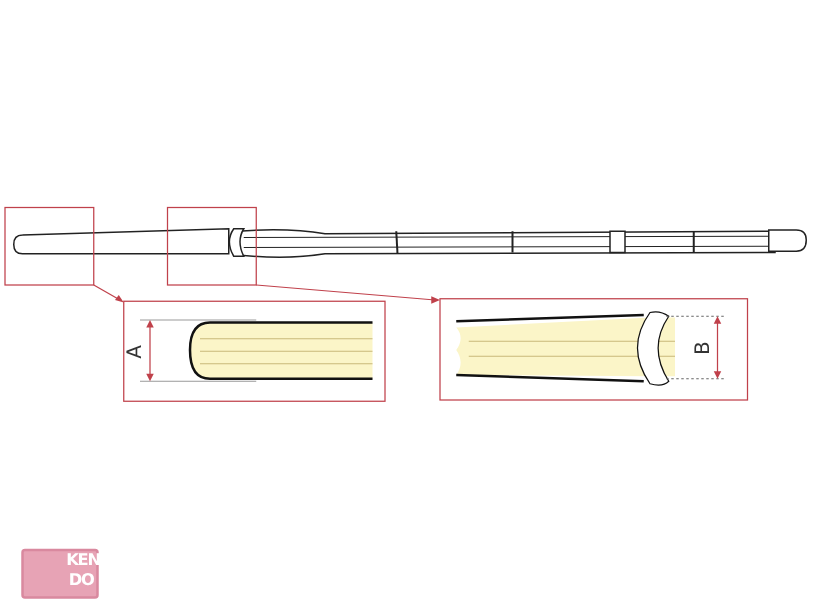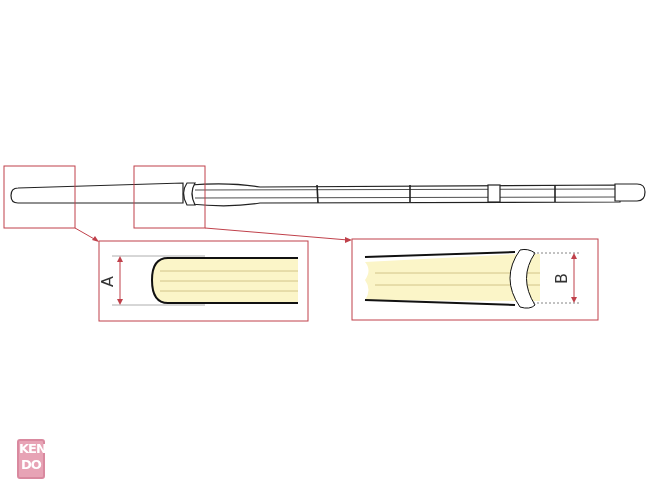--- a/index.html
+++ b/index.html
@@ -1,18 +1,18 @@
 <!DOCTYPE html>
 <html><head>
 <meta charset="utf-8">
 <style>
   html,body{margin:0;padding:0;background:#ffffff;}
   body{width:650px;height:487px;position:relative;overflow:hidden;font-family:"Liberation Sans",sans-serif;}
   svg{position:absolute;left:0;top:0;}
-  .logo{position:absolute;left:17px;top:439px;width:24px;height:36px;border:2px solid #d9899f;border-radius:3px;background:#e7a3b5;color:#fff;font-family:"DejaVu Sans",sans-serif;font-size:13px;line-height:16px;text-align:center;letter-spacing:-1px;font-weight:bold;}
+  .logo{position:absolute;left:17px;top:439px;width:24px;height:36px;border:2px solid #d9899f;border-radius:3px;background:#e7a3b5;color:#fff;font-family:"DejaVu Sans",sans-serif;font-size:13px;line-height:16px;text-align:center;letter-spacing:-1px;font-weight:bold;padding-left:34px;}
   .logo span{display:block;}
   .label{position:absolute;font-family:"DejaVu Sans",sans-serif;font-size:16px;color:#333;}
 </style>
 </head>
 <body>
 
 <svg width="650" height="487" viewBox="0 0 650 487">
 
   <g fill="none" stroke="#222" stroke-width="1.2">
     <path d="M18,188 L183,183 L183,203 L18,203 Q11,203 11,195.5 Q11,188 18,188 Z" fill="#fff"></path>

